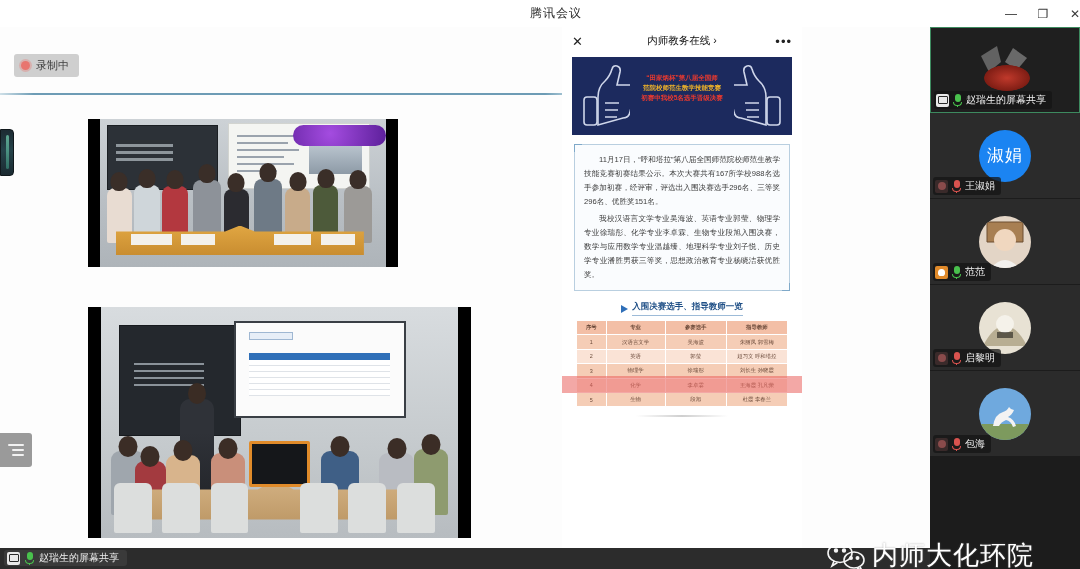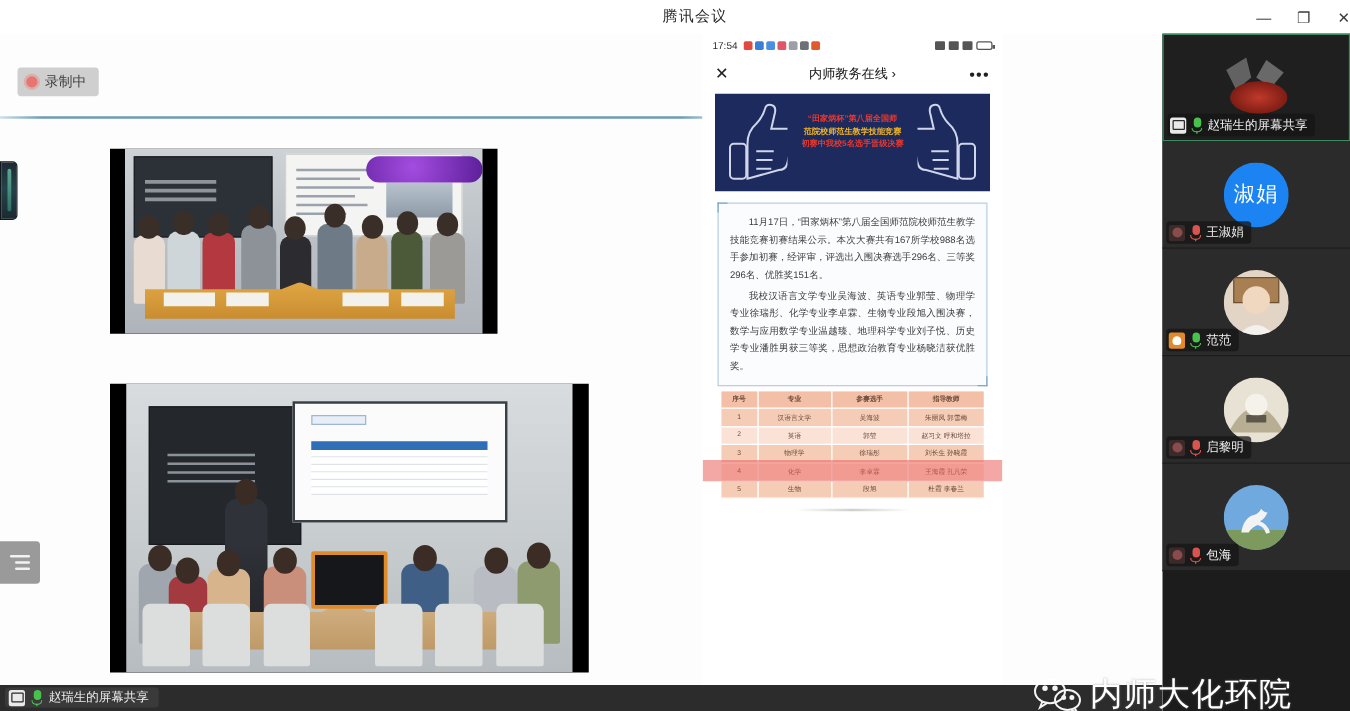--- a/index.html
+++ b/index.html
@@ -294,38 +294,20 @@
               <i style="left:30%"></i>
             <i style="left:56%"></i>
               <i style="left:70%"></i>
               <i style="left:84%"></i>
           </div>
         </div>
       </div>
 
       <div class="phone">
 
-        <div class="phone-status">
-          <span class="ps-time">17:54</span>
-          <span class="ps-icons">
-            <i style="background:#e04a3f"></i>
-              <i style="background:#3a7fd5"></i>
-              <i style="background:#4a90e2"></i>
-            <i style="background:#e0556a"></i>
-              <i style="background:#9aa0a6"></i>
-              <i style="background:#6b7177"></i>
-            <i style="background:#e05a2b"></i>
-          </span>
-          <span class="ps-right">
-            <i style="display:inline-block;width:8px;height:7px;background:#555;border-radius:1px"></i>
-            <i style="display:inline-block;width:8px;height:7px;background:#555;border-radius:1px"></i>
-            <i style="display:inline-block;width:8px;height:7px;background:#555;border-radius:1px"></i>
-            <span class="ps-batt"></span>
-          </span>
-        </div>
 
         <div class="wx-nav">
           <span class="wx-close">✕</span>
           <span class="wx-title">内师教务在线 ›</span>
           <span class="wx-more">•••</span>
         </div>
 
         <div class="wx-content">
 
           <div class="art-banner">
@@ -348,24 +330,28 @@
                 </svg>
             </div>
             <div class="banner-text">
               <div class="bt1">“田家炳杯”第八届全国师</div>
               <div class="bt2">范院校师范生教学技能竞赛</div>
               <div class="bt3">初赛中我校5名选手晋级决赛</div>
             </div>
           </div>
 
           <div class="art-card">
-            <p class="art-p">11月17日，“田家炳杯”第八届全国师范院校师范生教学技能竞赛初赛结果公示。本次大赛共有167所学校988名选手参加初赛，经评审，评选出入围决赛选手296名、三等奖296名、优胜奖151名。</p>
+            <p class="art-p">11月17日，“呼和塔拉”第八届全国师范院校师范生教学技能竞赛初赛结果公示。本次大赛共有167所学校988名选手参加初赛，经评审，评选出入围决赛选手296名、三等奖296名、优胜奖151名。</p>
             <p class="art-p">我校汉语言文学专业吴海波、英语专业郭莹、物理学专业徐瑞彤、化学专业李卓霖、生物专业段旭入围决赛，数学与应用数学专业温越臻、地理科学专业刘子悦、历史学专业潘胜男获三等奖，思想政治教育专业杨晓洁获优胜奖。</p>
           </div>
 
+          <div class="art-head">
+            <span class="tri"></span>
+            <span class="art-head-txt">入围决赛选手、指导教师一览</span>
+          </div>
 
           <div style="position:relative">
             <div class="hl-band" style="top:56px"></div>
             <table class="art-table">
               <tbody>
                 <tr class="head">
                   <td>序号</td>
                   <td>专业</td>
                   <td>参赛选手</td>
                   <td>指导教师</td>

